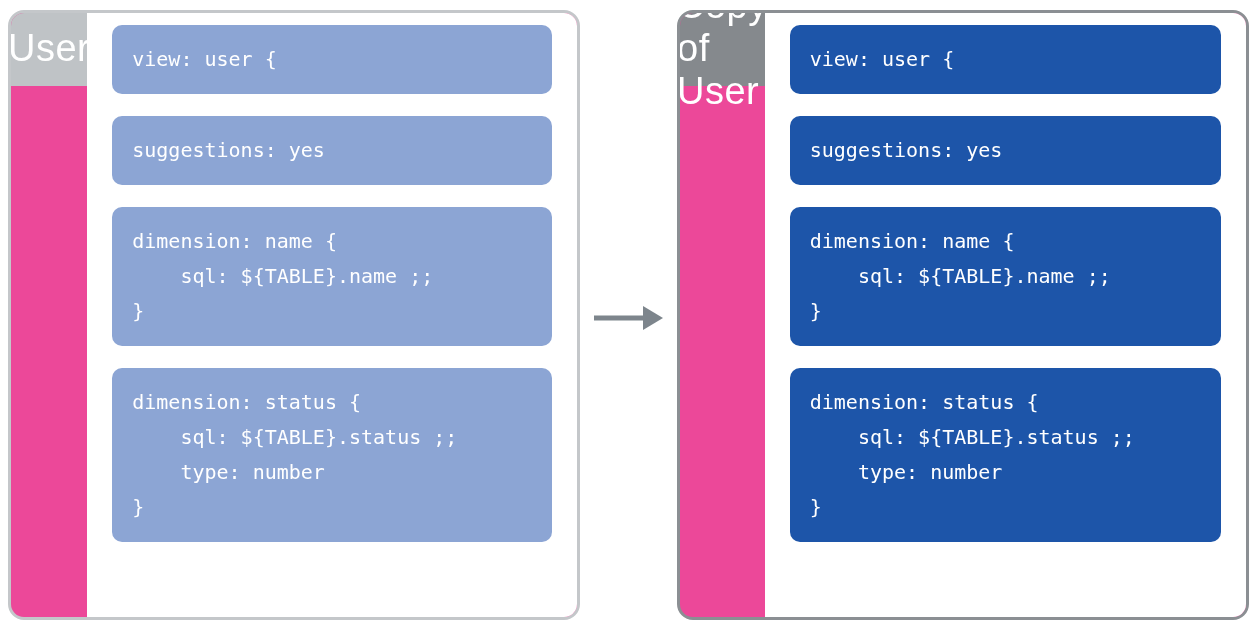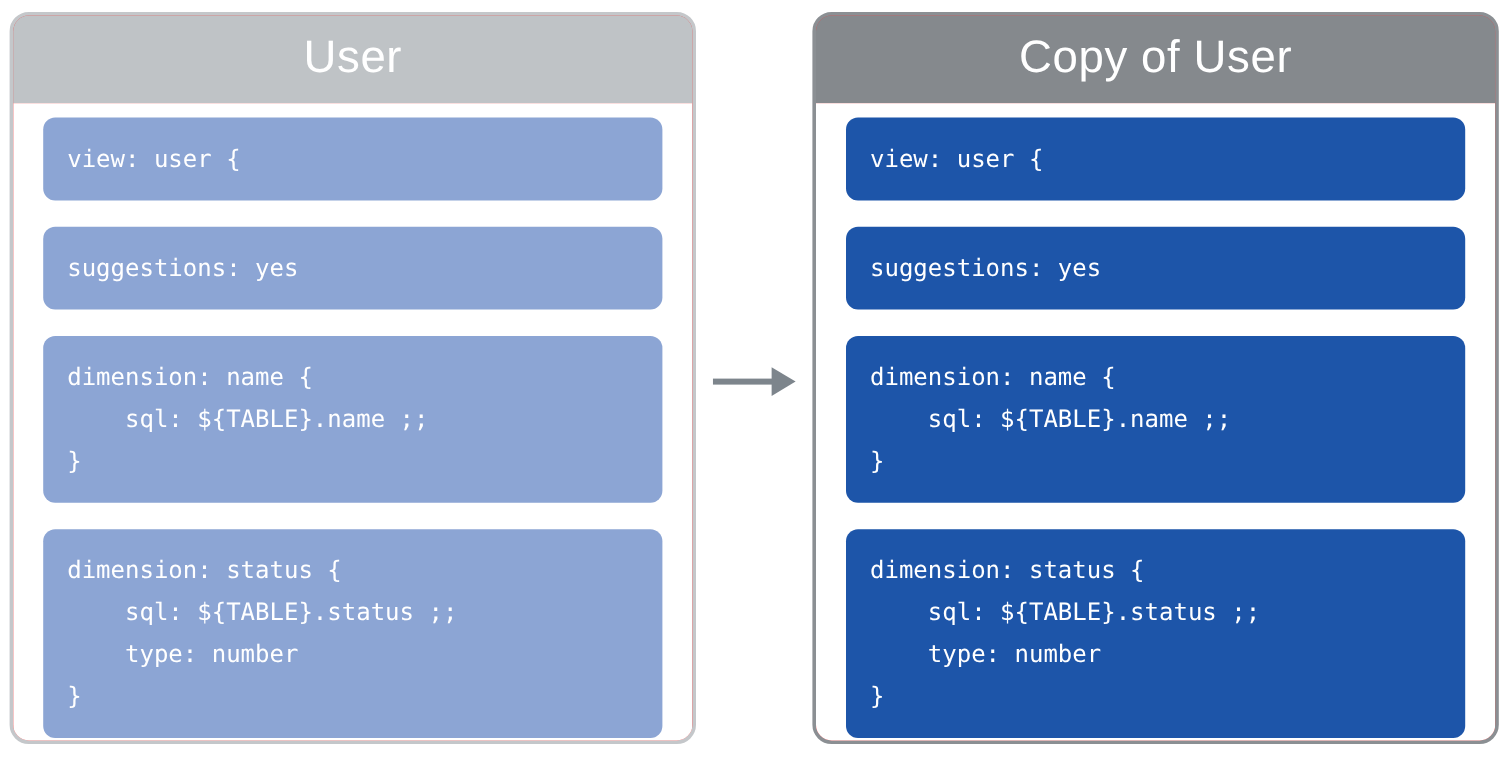--- a/index.html
+++ b/index.html
@@ -21,24 +21,24 @@
     padding: 10px 8px;
     display: flex;
     align-items: stretch;
   }
 
   .panel {
     width: 572px;
     height: 610px;
     border-radius: 16px;
     overflow: hidden;
-    background: #ef4444;
+    background: #ec4899;
     flex: 0 0 auto;
     display: flex;
-    flex-direction: column;
+    flex-direction: row;
   }
 
   .panel-left  { border: 3px solid var(--left-panel-border, #c4c7ca); }
   .panel-right { border: 3px solid var(--right-panel-border, #8b8f93); }
 
   .panel-header {
     height: 76px;
     flex: 0 0 76px;
     display: flex;
     align-items: center;

